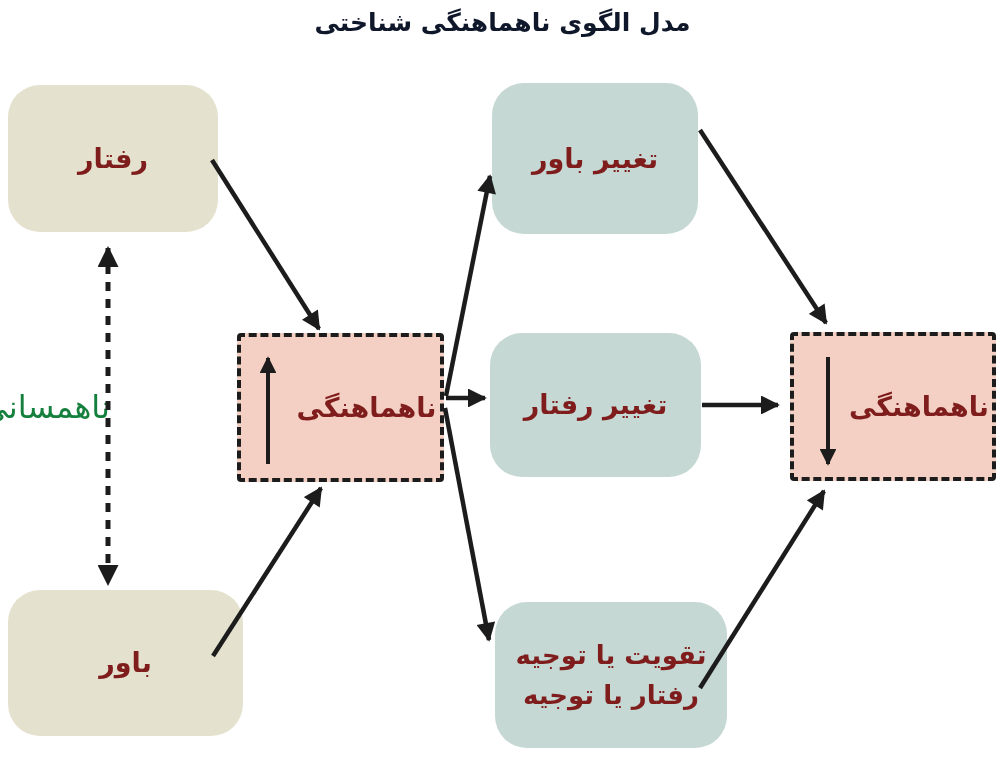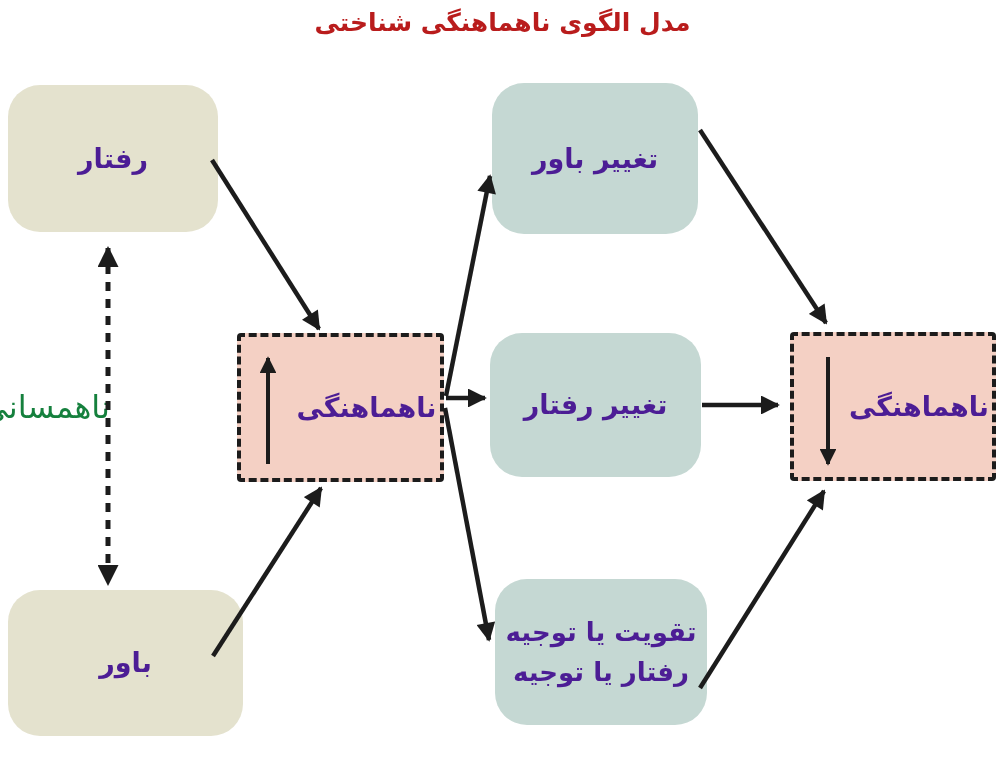--- a/index.html
+++ b/index.html
@@ -11,48 +11,48 @@
     position:relative;
     width:1005px; height:759px;
     background:#ffffff;
     overflow:hidden;
   }
   .diagram-title {
     position:absolute;
     top:8px; left:0; width:100%;
     text-align:center;
     font-size:25px; font-weight:bold;
-    color:#b91c1c;
+    color:#0f172a;
     direction:rtl;
   }
   .box {
     position:absolute;
     border-radius:32px;
     display:flex; flex-direction:column;
     align-items:center; justify-content:center;
     font-size:27px; font-weight:bold;
-    color:#4c1d95;
+    color:#7f1d1d;
     direction:rtl;
     text-align:center;
     line-height:1.55;
   }
   .beige { background:#e4e2ce; }
   .teal  { background:#c5d8d3; }
   .pink  {
     background:#f4d0c4;
     border:4.5px dashed #1c1c1c;
     border-radius:4px;
   }
   .pink .label-offset { padding-left:52px; }
   .box-behavior       { left:8px;   top:85px;  width:210px; height:147px; }
   .box-belief         { left:8px;   top:590px; width:235px; height:146px; }
   .box-dissonance-rise{ left:237px; top:333px; width:207px; height:149px; }
   .box-change-belief  { left:492px; top:83px;  width:206px; height:151px; }
   .box-change-behavior{ left:490px; top:333px; width:211px; height:144px; }
-  .box-justify        { left:495px; top:579px; width:212px; height:146px; font-size:26px; }
+  .box-justify        { left:495px; top:602px; width:232px; height:146px; font-size:26px; }
   .box-dissonance-fall{ left:790px; top:332px; width:206px; height:149px; }
   .inconsistency-label {
     position:absolute;
     left:20px; top:388px; width:90px;
     text-align:center;
     font-size:32px; font-weight:normal;
     color:#15803d;
     direction:rtl;
   }
   .arrow-layer {

